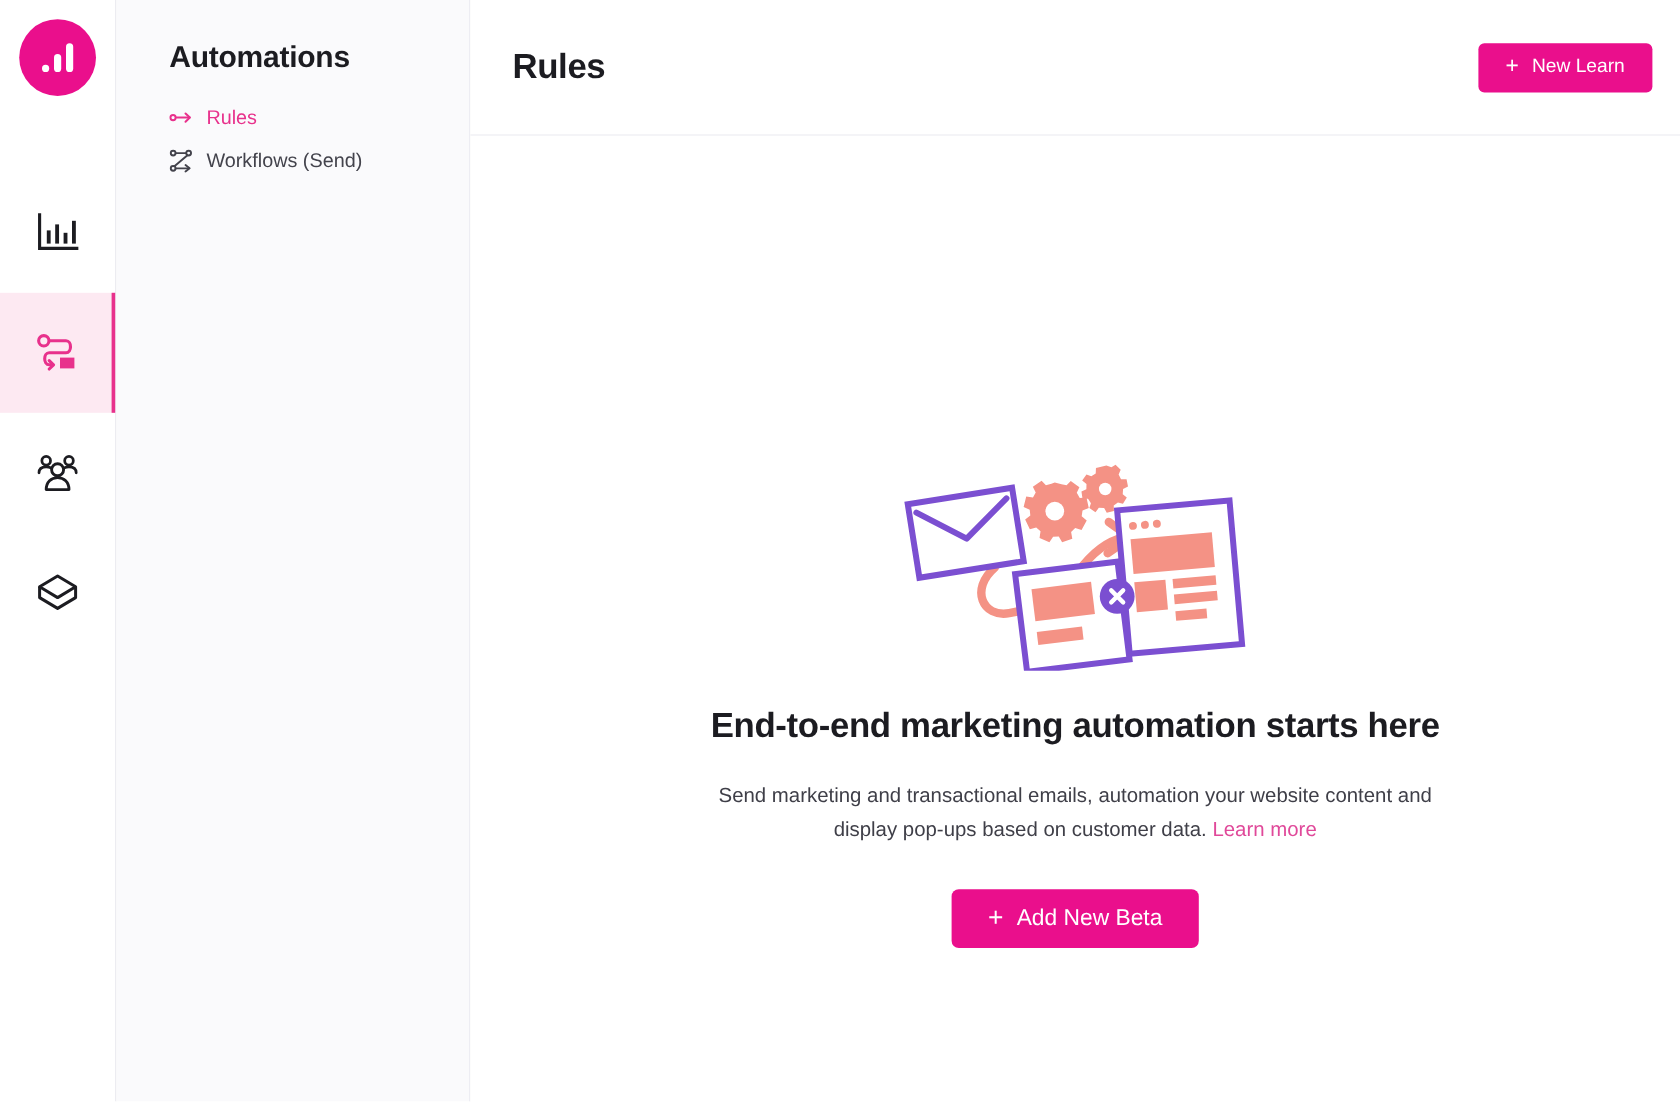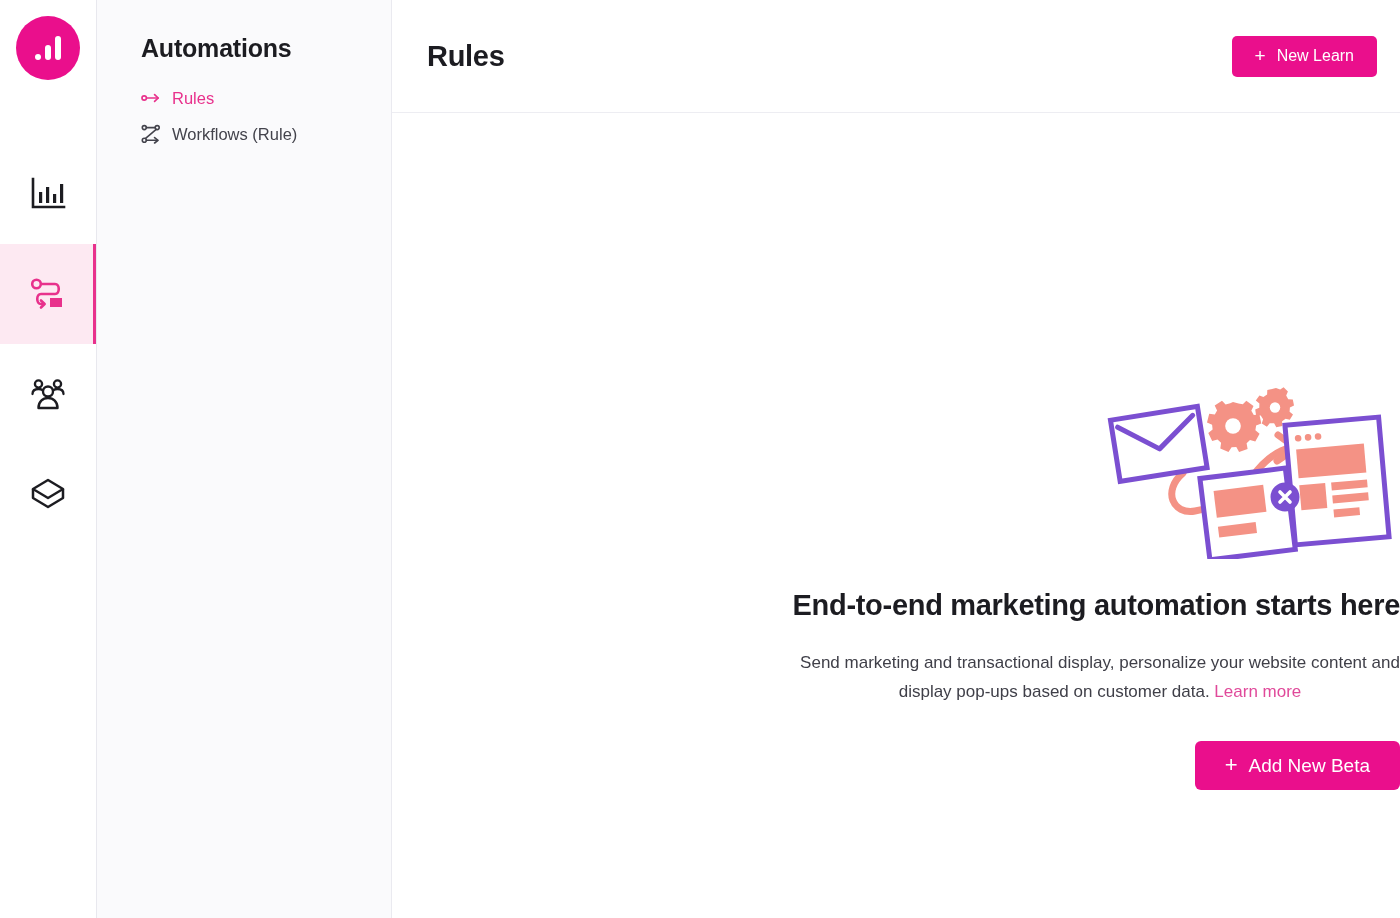--- a/index.html
+++ b/index.html
@@ -187,21 +187,21 @@
     line-height: 1;
     font-weight: 400;
     position: relative;
     top: -1px;
   }
 
   .empty-wrap {
     flex: 1;
     display: flex;
     flex-direction: column;
-    align-items: flex-end;
+    align-items: center;
     justify-content: flex-start;
     padding-top: 256px;
     box-sizing: border-box;
   }
   .illo {
     width: 300px;
     height: 190px;
     margin-bottom: 30px;
   }
   .empty-title {
@@ -321,21 +321,21 @@
           <svg width="20" height="20" viewBox="0 0 20 20" fill="none">
             <circle cx="3.3" cy="3.6" r="2" stroke="#43434c" stroke-width="1.6"></circle>
             <circle cx="16.2" cy="3.6" r="2" stroke="#43434c" stroke-width="1.6"></circle>
             <circle cx="3.3" cy="16.3" r="2" stroke="#43434c" stroke-width="1.6"></circle>
             <path d="M5.4 3.6 H13.9" stroke="#43434c" stroke-width="1.6" stroke-linecap="round"></path>
             <path d="M5.4 16.3 H16.5" stroke="#43434c" stroke-width="1.6" stroke-linecap="round"></path>
             <path d="M13.6 13.6 L17 16.3 L13.6 19" stroke="#43434c" stroke-width="1.6" fill="none" stroke-linecap="round" stroke-linejoin="round"></path>
             <path d="M15.2 5.4 L4.6 14.4" stroke="#43434c" stroke-width="1.6" stroke-linecap="round"></path>
           </svg>
         </span>
-        <span class="sn-label">Workflows (Rule)</span>
+        <span class="sn-label">Workflows (Send)</span>
       </div>
 
     </div>
   </aside>
 
   <section class="main">
 
     <header class="main-header">
       <h1 class="page-title">Rules</h1>
       <button class="btn-pink btn-header">
@@ -400,21 +400,21 @@
           <g>
             <circle cx="185" cy="128" r="14.5" fill="#7b4fd1"></circle>
             <path d="M180 123 L190 133 M190 123 L180 133" stroke="#ffffff" stroke-width="3.6" stroke-linecap="round"></path>
           </g>
         </svg>
       </div>
 
       <h2 class="empty-title">End-to-end marketing automation starts here</h2>
 
       <p class="empty-body">
-        <span>Send marketing and transactional display, personalize your website</span>
+        <span>Send marketing and transactional emails, automation your website</span>
         <span>content and display pop-ups based on customer data.</span>
         <a class="learn-more">Learn more</a>
       </p>
 
       <button class="btn-pink btn-cta">
         <span class="btn-plus">+</span>
         <span>Add New Beta</span>
       </button>
 
     </div>

